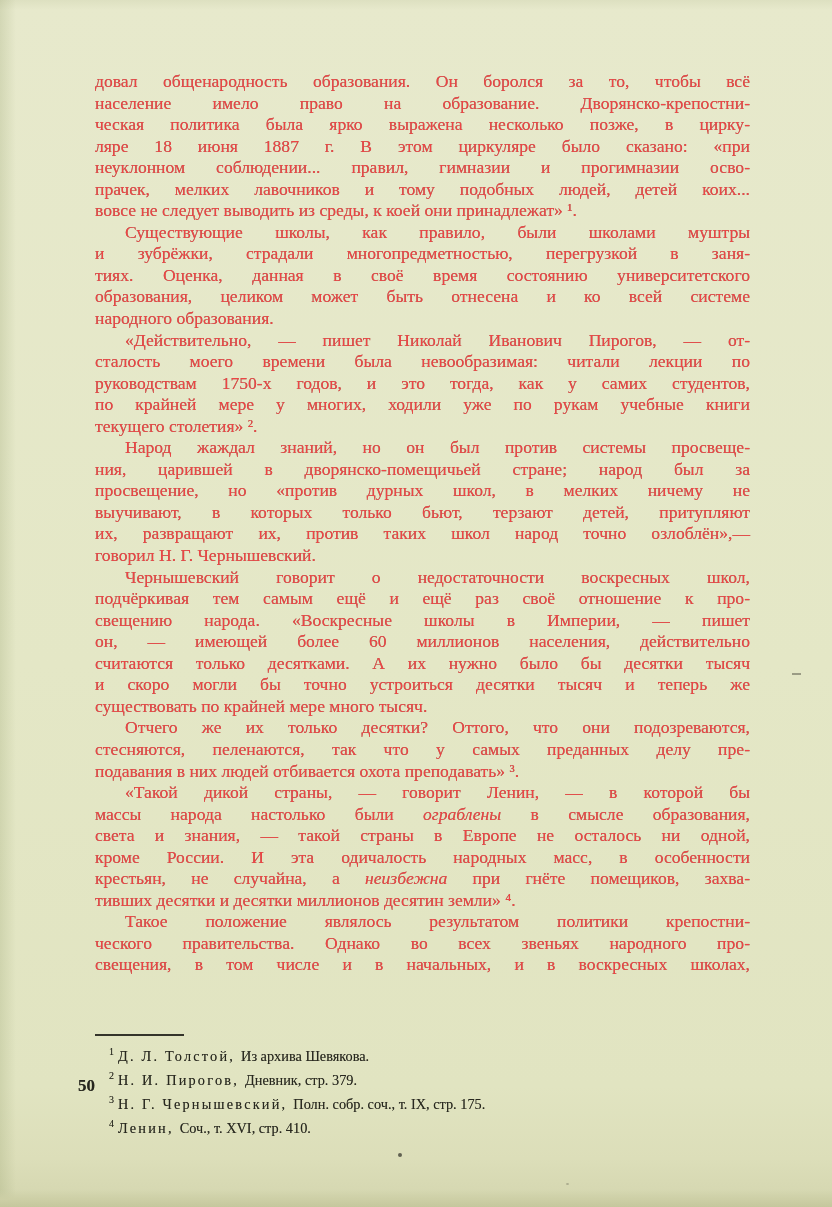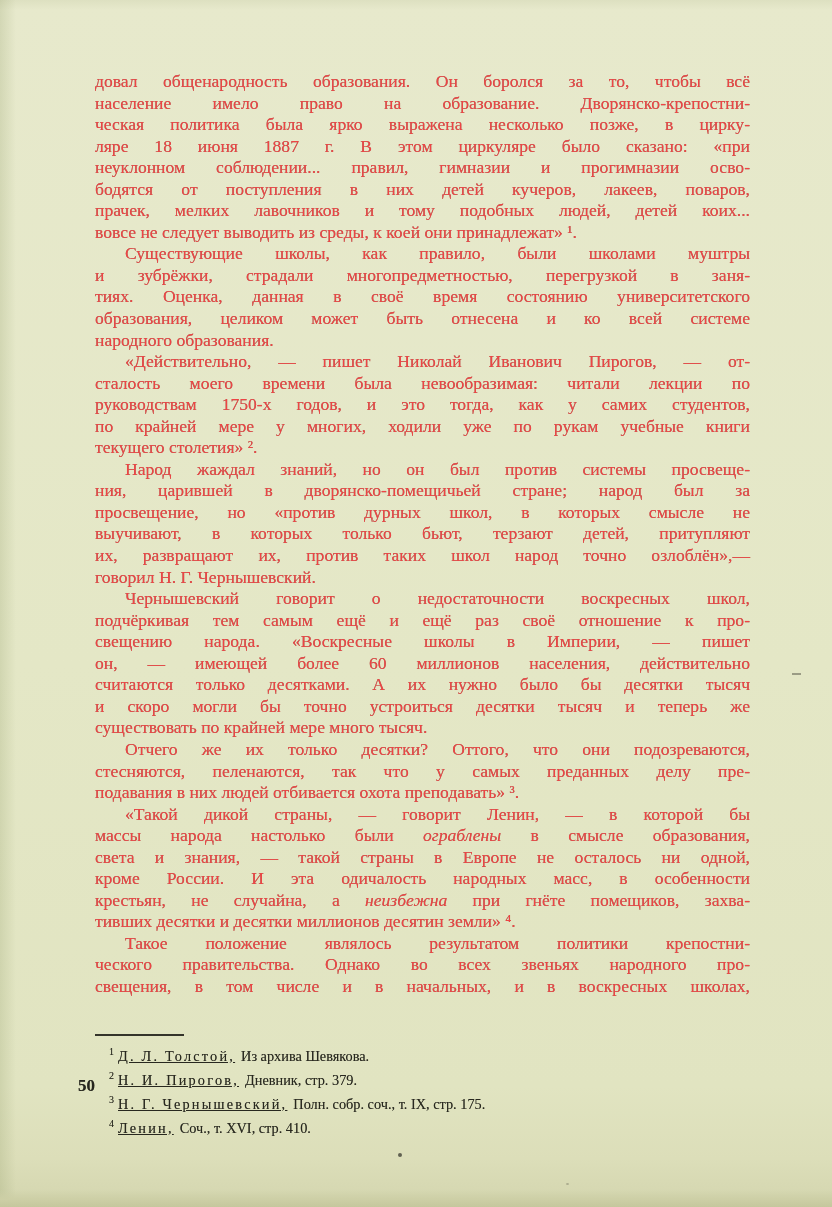--- a/index.html
+++ b/index.html
@@ -47,21 +47,21 @@
   }
   .footnotes {
     position: absolute; left: 109px; top: 1042px; width: 640px;
     font-size: 14.3px; line-height: 19.2px;
     color: #28281f;
     text-shadow: 0 0 0.4px rgba(45,45,35,0.5);
   }
   .fn-marker {
     font-size: 10px; vertical-align: super; margin-right: 4px;
   }
-  .fn-name { letter-spacing: 2.2px; margin-right: 6px; text-decoration: underline; }
+  .fn-name { letter-spacing: 2.2px; margin-right: 6px; }
   .page-number {
     position: absolute; left: 78px; top: 1076px;
     font-size: 17px; font-weight: bold; color: #26261e;
     text-shadow: 0 0 0.4px rgba(45,45,35,0.5);
   }
   .speck-1 {
     position: absolute; left: 398px; top: 1153px; width: 4px; height: 4px;
     border-radius: 50%; background: rgba(55,55,45,0.75);
   }
   .speck-2 {
@@ -78,36 +78,35 @@
 
 <div class="edge-top"></div>
 <div class="edge-left"></div>
 
 <div class="text-block" id="text-block">
     <div class="line">довал общенародность образования. Он боролся за то, чтобы всё</div>
     <div class="line">население имело право на образование. Дворянско-крепостни-</div>
     <div class="line">ческая политика была ярко выражена несколько позже, в цирку-</div>
     <div class="line">ляре 18 июня 1887 г. В этом циркуляре было сказано: «при</div>
     <div class="line">неуклонном соблюдении... правил, гимназии и прогимназии осво-</div>
-    <div class="line">бодятся от поступления в них детей кучеров, лакеев, поваров,</div>
     <div class="line">прачек, мелких лавочников и тому подобных людей, детей коих...</div>
     <div class="line p-last">вовсе не следует выводить из среды, к коей они принадлежат» ¹.</div>
     <div class="line p-first">Существующие школы, как правило, были школами муштры</div>
     <div class="line">и зубрёжки, страдали многопредметностью, перегрузкой в заня-</div>
     <div class="line">тиях. Оценка, данная в своё время состоянию университетского</div>
     <div class="line">образования, целиком может быть отнесена и ко всей системе</div>
     <div class="line p-last">народного образования.</div>
     <div class="line p-first">«Действительно, — пишет Николай Иванович Пирогов, — от-</div>
     <div class="line">сталость моего времени была невообразимая: читали лекции по</div>
     <div class="line">руководствам 1750-х годов, и это тогда, как у самих студентов,</div>
     <div class="line">по крайней мере у многих, ходили уже по рукам учебные книги</div>
     <div class="line p-last">текущего столетия» ².</div>
     <div class="line p-first">Народ жаждал знаний, но он был против системы просвеще-</div>
     <div class="line">ния, царившей в дворянско-помещичьей стране; народ был за</div>
-    <div class="line">просвещение, но «против дурных школ, в которых смысле не</div>
+    <div class="line">просвещение, но «против дурных школ, в мелких ничему не</div>
     <div class="line">выучивают, в которых только бьют, терзают детей, притупляют</div>
     <div class="line">их, развращают их, против таких школ народ точно озлоблён»,—</div>
     <div class="line p-last">говорил Н. Г. Чернышевский.</div>
     <div class="line p-first">Чернышевский говорит о недостаточности воскресных школ,</div>
     <div class="line">подчёркивая тем самым ещё и ещё раз своё отношение к про-</div>
     <div class="line">свещению народа. «Воскресные школы в Империи, — пишет</div>
     <div class="line">он, — имеющей более 60 миллионов населения, действительно</div>
     <div class="line">считаются только десятками. А их нужно было бы десятки тысяч</div>
     <div class="line">и скоро могли бы точно устроиться десятки тысяч и теперь же</div>
     <div class="line p-last">существовать по крайней мере много тысяч.</div>

